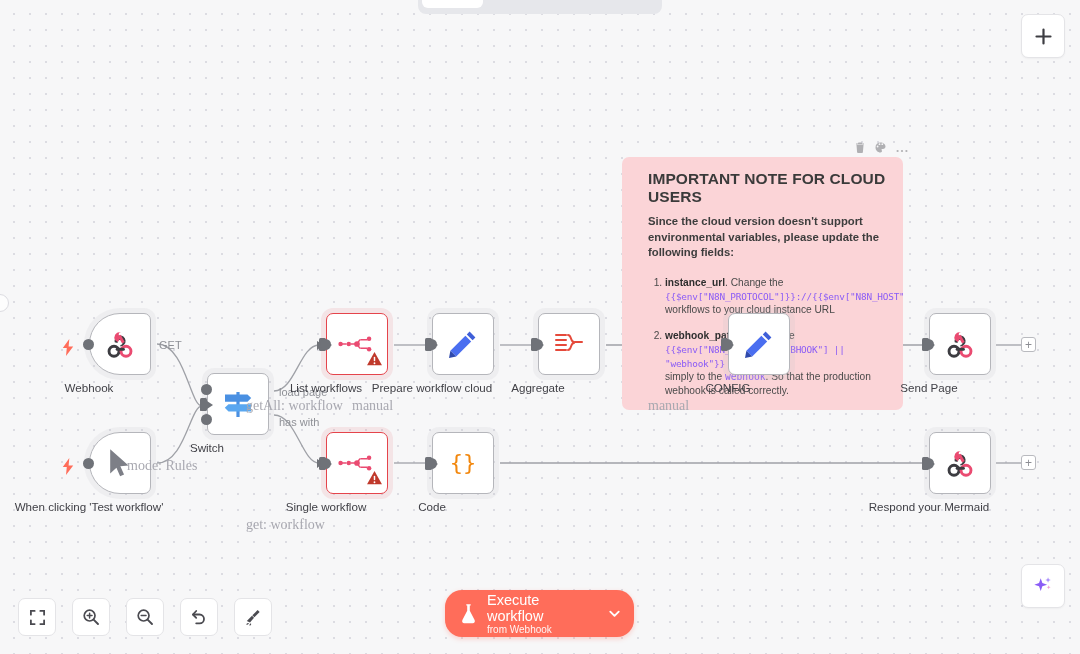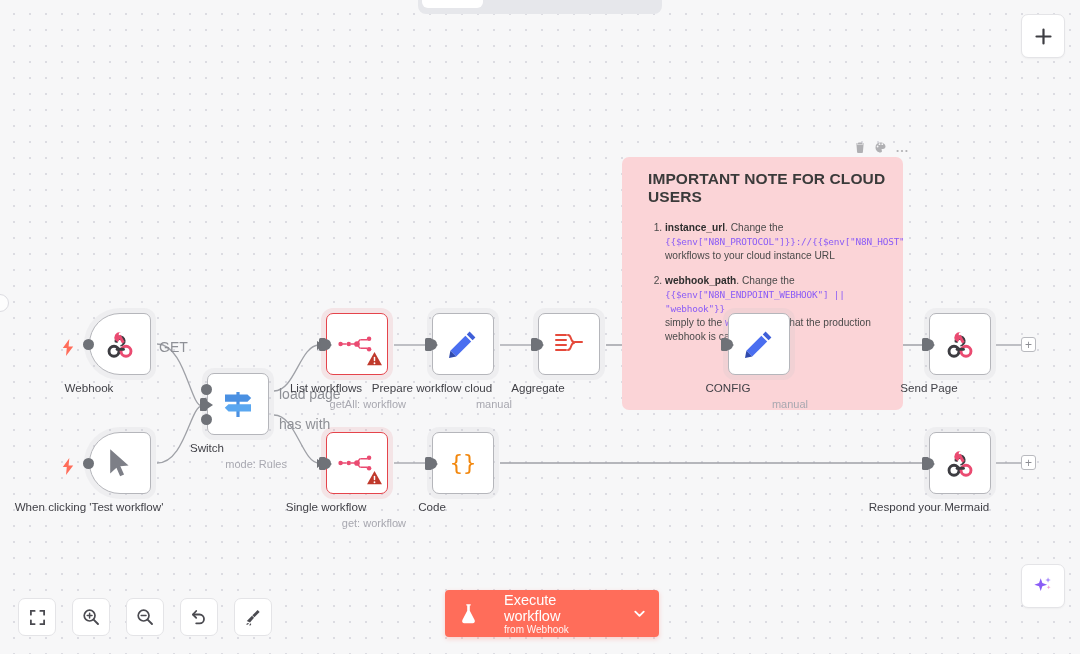--- a/index.html
+++ b/index.html
@@ -47,24 +47,24 @@
   .tool {
     position: absolute; top: 598px; width: 38px; height: 38px;
     background: #fff; border: 1px solid #e4e4e7; border-radius: 7px;
     display: flex; align-items: center; justify-content: center;
     cursor: pointer;
   }
 
   
   #execute-workflow-button {
     position: absolute; left: 445px; top: 590px;
-    width: 214px; height: 47px;
-    background: #ff6d5a; border-radius: 4px;
+    width: 189px; height: 47px;
+    background: #ff6d5a; border-radius: 17px;
     display: flex; align-items: center;
-    padding: 0 12px 0 14px; gap: 26px;
+    padding: 0 12px 0 14px; gap: 9px;
     cursor: pointer;
     box-shadow: 0 2px 5px rgba(255,109,90,0.28);
   }
   #execute-workflow-button .lbl { color:#fff; line-height: 1.12; flex: 1; }
   #execute-workflow-button .l1 { font-size: 14.5px; }
   #execute-workflow-button .l2 { font-size: 10px; opacity: .93; }
 
   
   #sticky-note {
     position: absolute; left: 622px; top: 157px;
@@ -100,22 +100,22 @@
   .node.trigger .box { border-radius: 31px 7px 7px 31px; }
   .node.error .box { border-color: #e5444b; box-shadow: 0 0 0 5px rgba(229,68,75,0.10); }
   .node .caption {
     position: absolute; top: 68px; left: 50%;
     transform: translateX(-50%);
     width: 160px; text-align: center;
     font-size: 11.6px; color: #3f3f45; line-height: 1.18;
   }
   .node .subcaption {
     position: absolute; left: 50%; transform: translateX(-50%);
-    width: 160px; text-align: right;
-    font-size: 11px; color: #a8a8b0;
+    width: 160px; text-align: left;
+    font-size: 14px; color: #a8a8b0; font-family: Liberation Serif, serif;
   }
   .warn-tri { position: absolute; right: 5px; bottom: 4px; }
   .bolt { position: absolute; left: -27px; top: 26px; }
 
   
   .port-in {
     position: absolute; left: -7px; top: 25px;
     width: 7px; height: 13px; background: #6f7278; border-radius: 1.5px;
   }
   .port-in:after {
@@ -123,21 +123,21 @@
     border-left: 6px solid #6f7278;
     border-top: 4px solid transparent; border-bottom: 4px solid transparent;
   }
   .port-out {
     position: absolute; right: -5px; top: 26px;
     width: 11px; height: 11px; background: #6f7278; border-radius: 50%;
   }
   .port-out.p1 { top: 11px; }
   .port-out.p2 { top: 41px; }
   .port-label {
-    position: absolute; font-size: 14px; color: #8e9096; white-space: nowrap;
+    position: absolute; font-size: 11px; color: #8e9096; white-space: nowrap;
   }
 
   
   .conn-plus {
     position: absolute; width: 15px; height: 15px;
     border: 1px solid #b9babf; border-radius: 3px; background: #fff;
     display: flex; align-items: center; justify-content: center;
     font-size: 12px; color: #8c8d93; line-height: 1; cursor: pointer;
   }
 
@@ -192,20 +192,21 @@
   </svg>
 
   <div class="tabbar">
     <div class="tab active">Editor</div>
     <div class="tab">Executions</div>
     <div class="tab">Evaluations</div>
   </div>
 
   <div id="sticky-note">
     <h1>IMPORTANT NOTE FOR CLOUD USERS</h1>
+    <div class="lead">Since the cloud version doesn't support environmental variables, please update the following fields:</div>
     <ol>
       <li>
         <b>instance_url</b><span>. Change the</span><br>
         <span class="code">{{$env["N8N_PROTOCOL"]}}://{{$env["N8N_HOST"]}}</span><br>
         <span>workflows to your cloud instance URL</span>
       </li>
       <li>
         <b>webhook_path</b><span>. Change the</span><br>
         <span class="code">{{$env["N8N_ENDPOINT_WEBHOOK"] || "webhook"}}</span><br>
         <span>simply to the </span><span class="codeword">webhook</span><span>. So that the production webhook is called correctly.</span>

